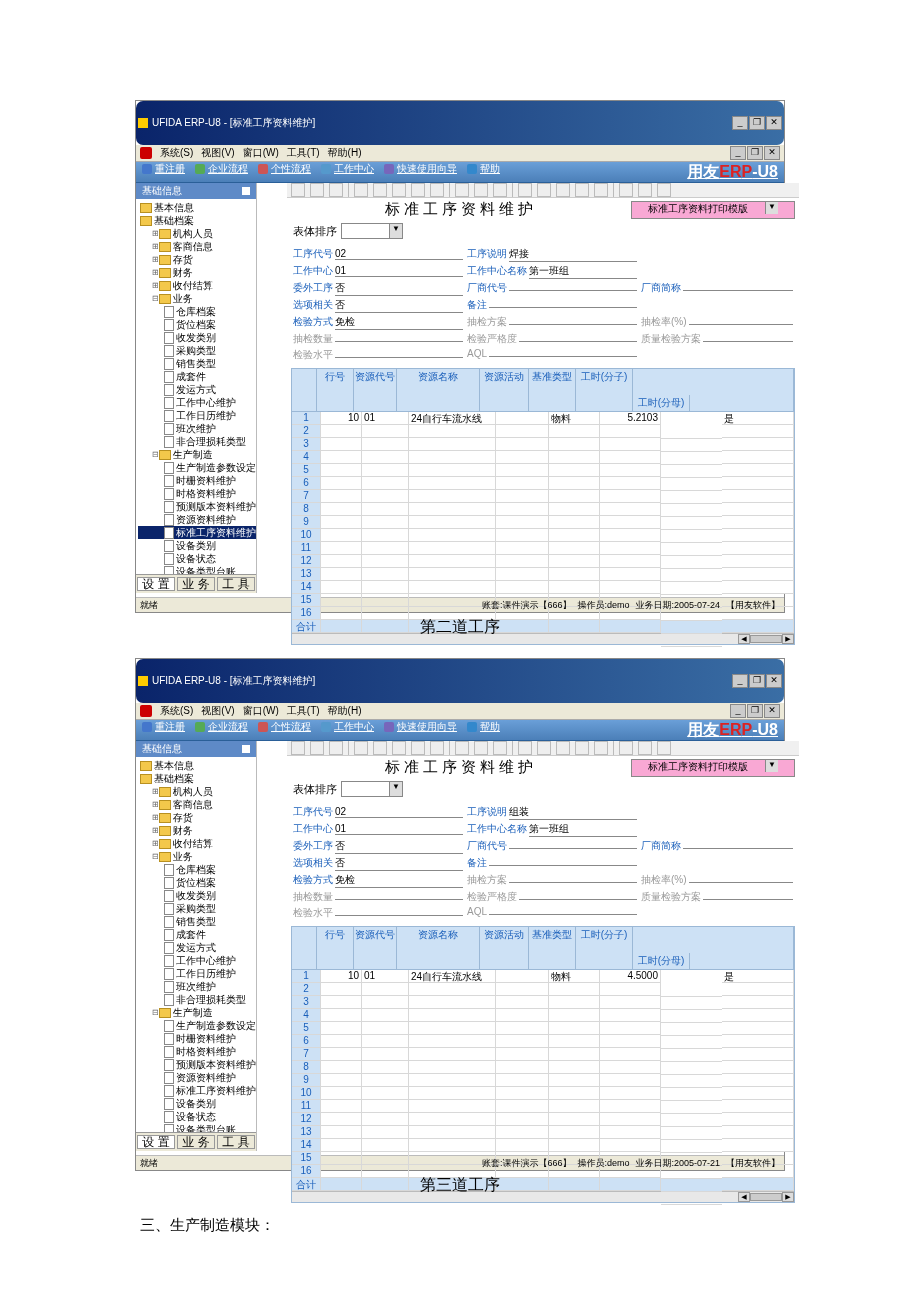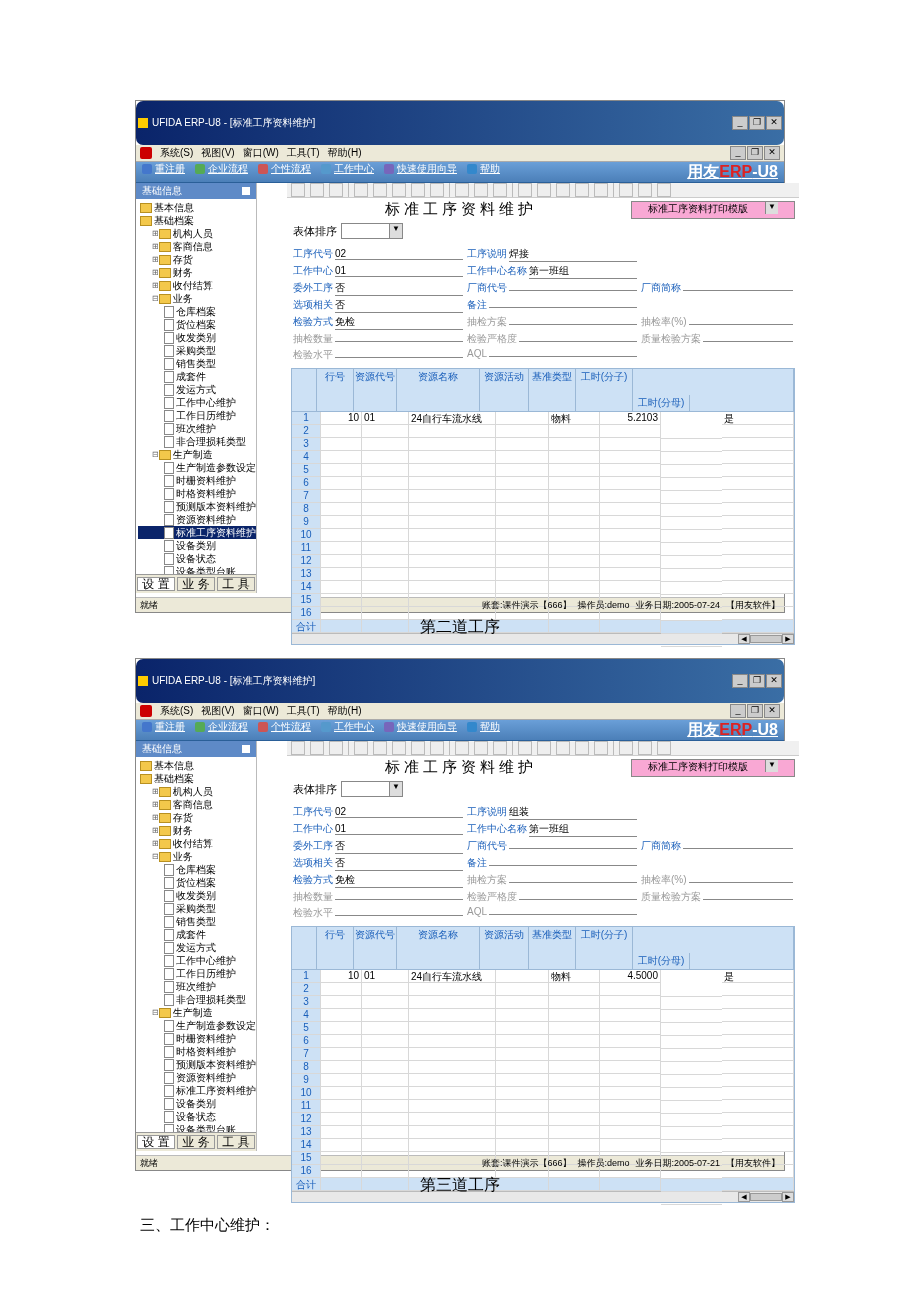--- a/index.html
+++ b/index.html
@@ -1487,15 +1487,15 @@
   <div class="statusbar">
     <span class="ready s-left">就绪</span>
     <span>账套:课件演示【666】</span>
     <span>操作员:demo</span>
     <span>业务日期:2005-07-21</span>
     <span>【用友软件】</span>
   </div>
 </div>
 <div class="caption">第三道工序</div>
 
-<div class="section-heading">三、工作中心维护：</div>
+<div class="section-heading">三、生产制造模块：</div>
 
 </div>
 
 </body></html>

